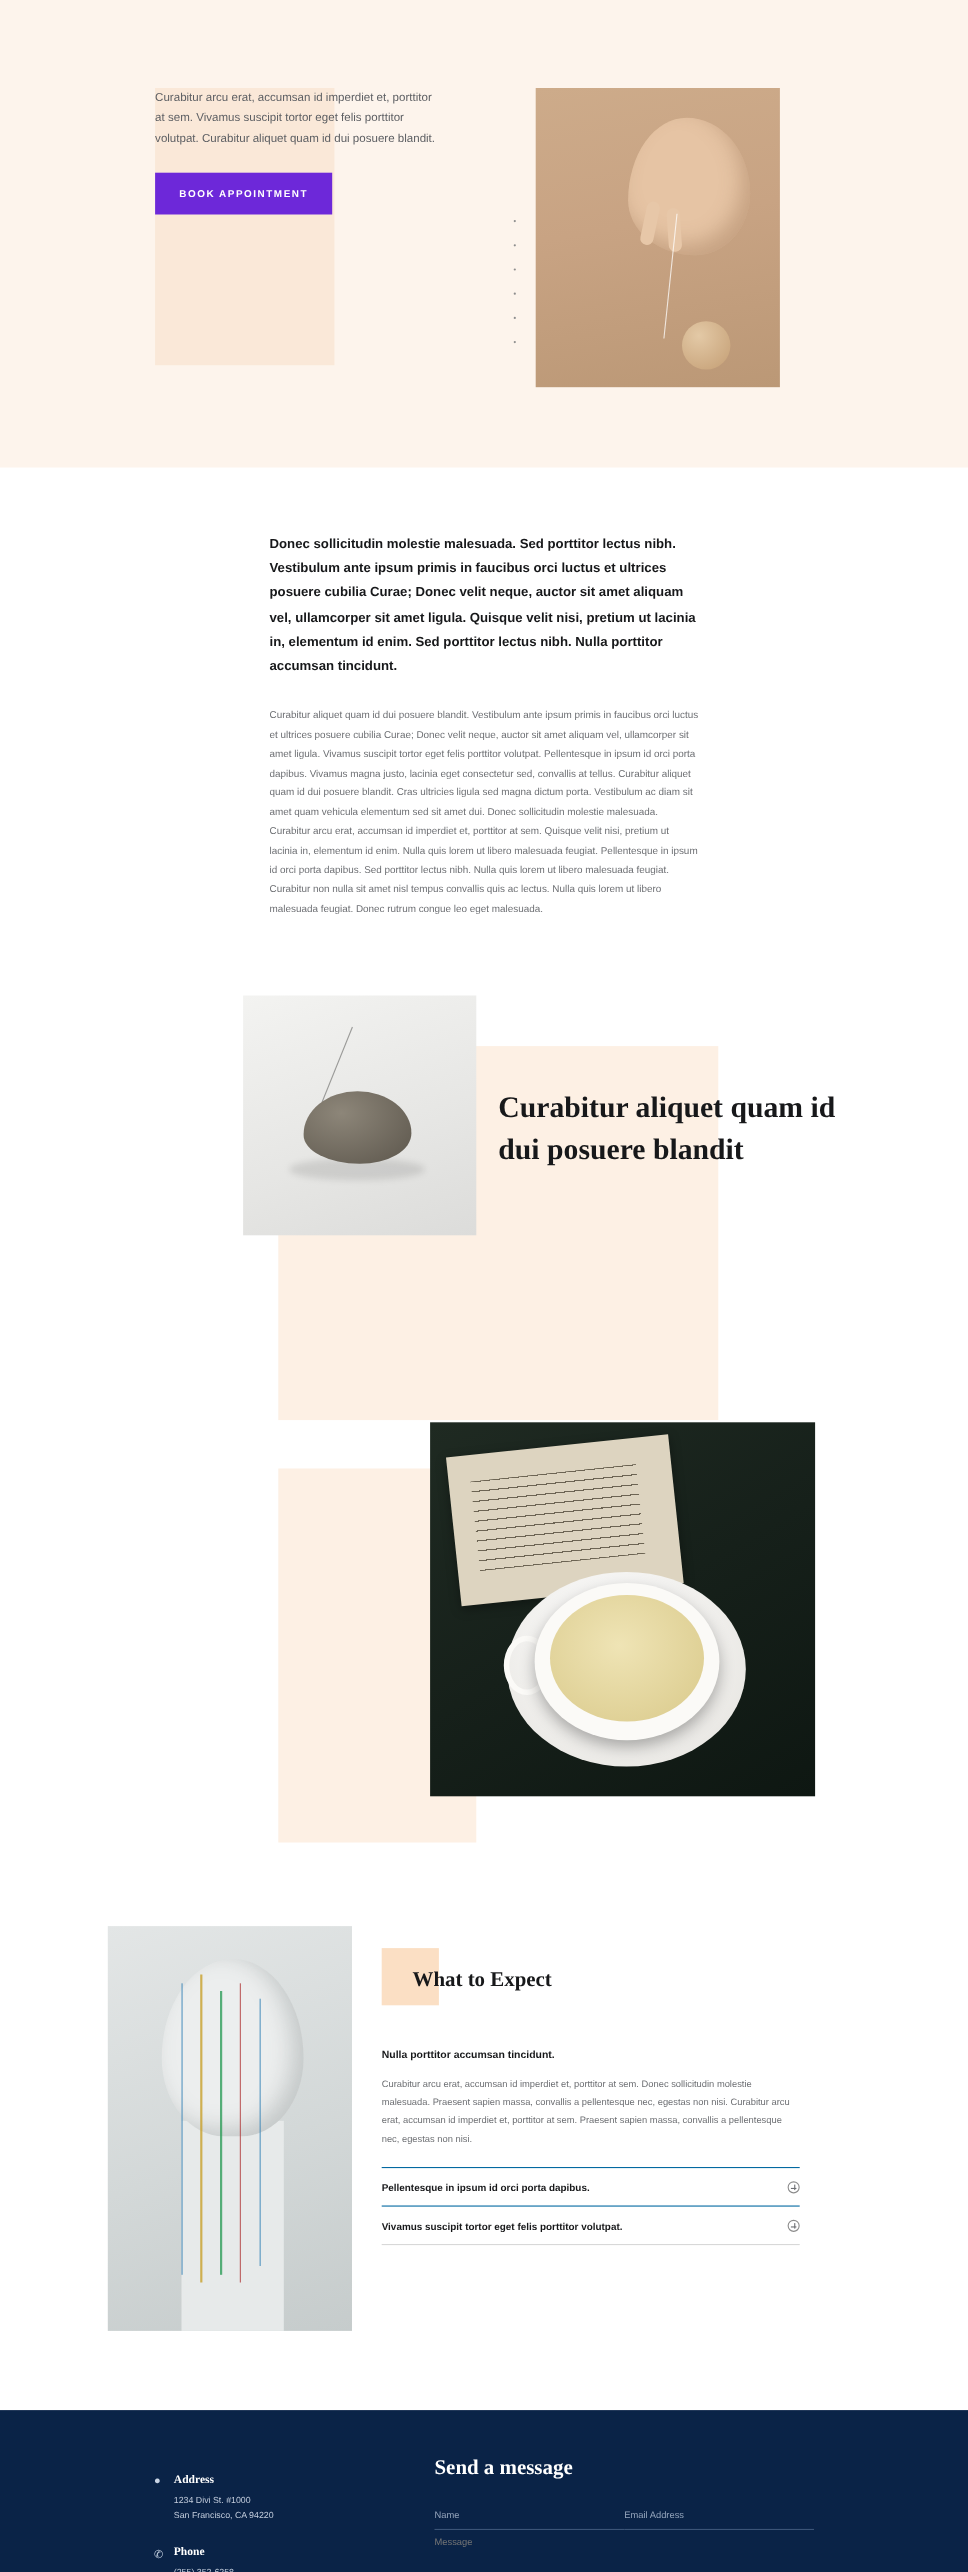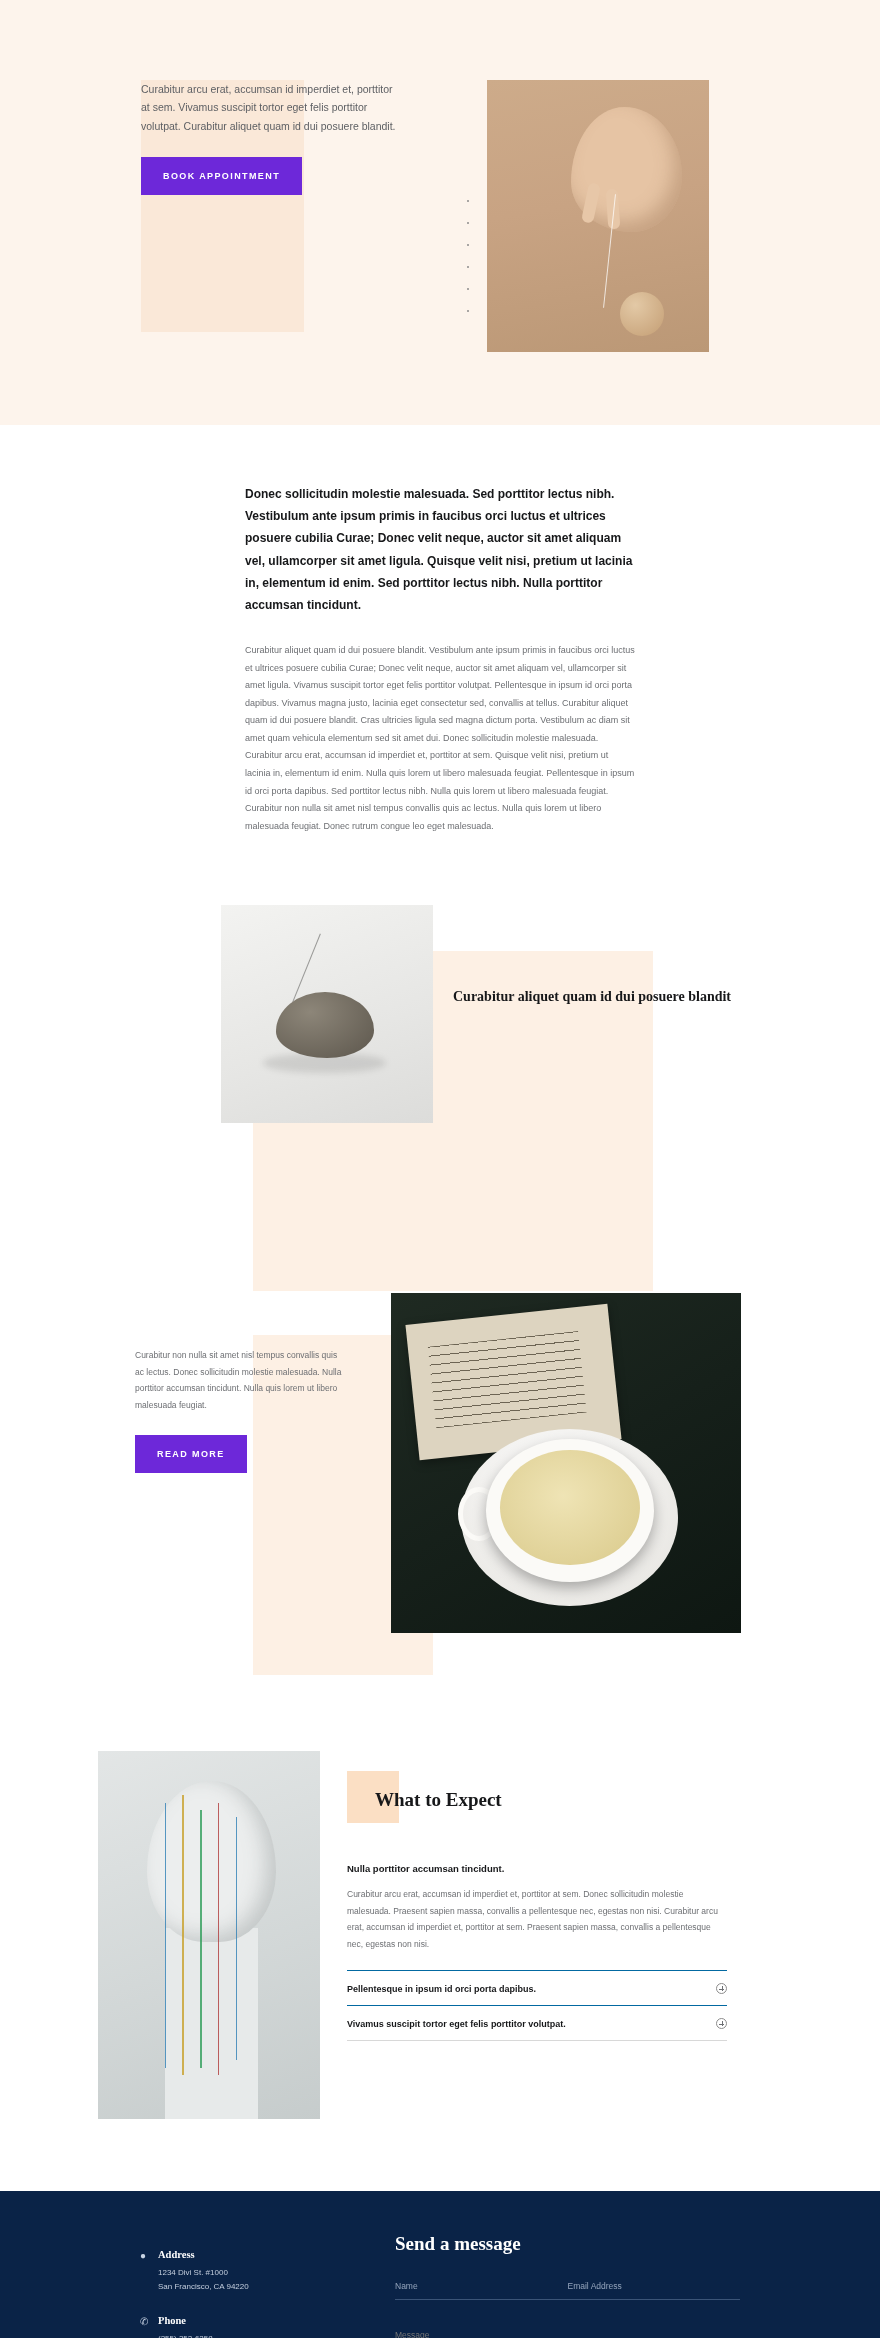--- a/index.html
+++ b/index.html
@@ -200,21 +200,21 @@
     background: #9a9a98;
     transform: rotate(22deg);
   }
   .sec2-heading {
     position: absolute;
     left: 453px;
     top: 82px;
     width: 320px;
     font-family: "Liberation Serif", serif;
     font-weight: bold;
-    font-size: 14px;
+    font-size: 27px;
     line-height: 1.45;
     color: #17181a;
   }
 
   
   .sec3 {
     position: relative;
     height: 400px;
   }
   .sec3-tint {
@@ -453,21 +453,21 @@
     top: 0px;
     width: 345px;
   }
   .form-title {
     font-family: "Liberation Serif", serif;
     font-weight: bold;
     font-size: 19px;
     color: #ffffff;
     margin-bottom: 26px;
   }
-  .field-row { display: flex; margin-bottom: 30px; align-items: center; }
+  .field-row { display: flex; margin-bottom: 6px; align-items: center; }
   .field {
     flex: 1;
     background: transparent;
     border: none;
     border-bottom: 1px solid #3b5477;
     color: #c3cddd;
     font-size: 8.5px;
     padding: 0 0 8px 0;
     font-family: "Liberation Sans", sans-serif;
     outline: none;
@@ -537,24 +537,20 @@
   <div class="stone-photo">
     <div class="stone-needle"></div>
     <div class="stone-shadow"></div>
     <div class="stone"></div>
   </div>
   <h2 class="sec2-heading">Curabitur aliquet quam id dui posuere blandit</h2>
 </section>
 
 <section class="sec3">
   <div class="sec3-tint"></div>
-  <div class="sec3-text">
-    <p class="sec3-para">Curabitur non nulla sit amet nisl tempus convallis quis ac lectus. Donec sollicitudin molestie malesuada. Nulla porttitor accumsan tincidunt. Nulla quis lorem ut libero malesuada feugiat.</p>
-    <button class="btn">READ MORE</button>
-  </div>
   <div class="tea-photo">
     <div class="paper"></div>
     <div class="saucer"></div>
     <div class="cup-handle"></div>
     <div class="cup"></div>
     <div class="tea"></div>
   </div>
 </section>
 
 <section class="sec4">

